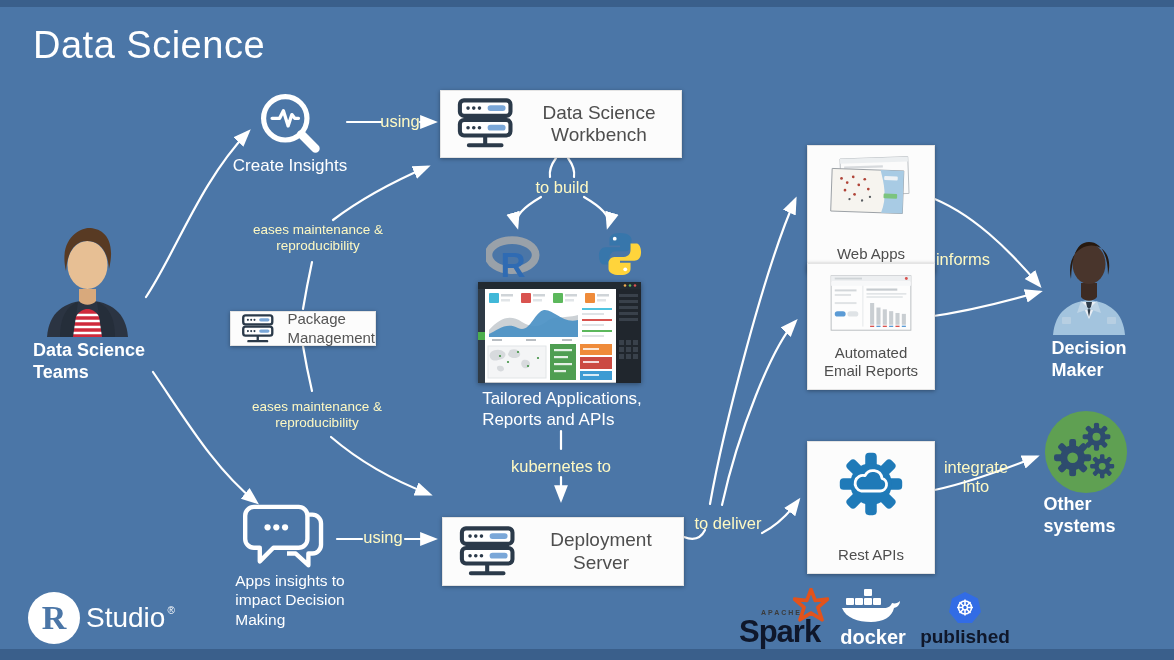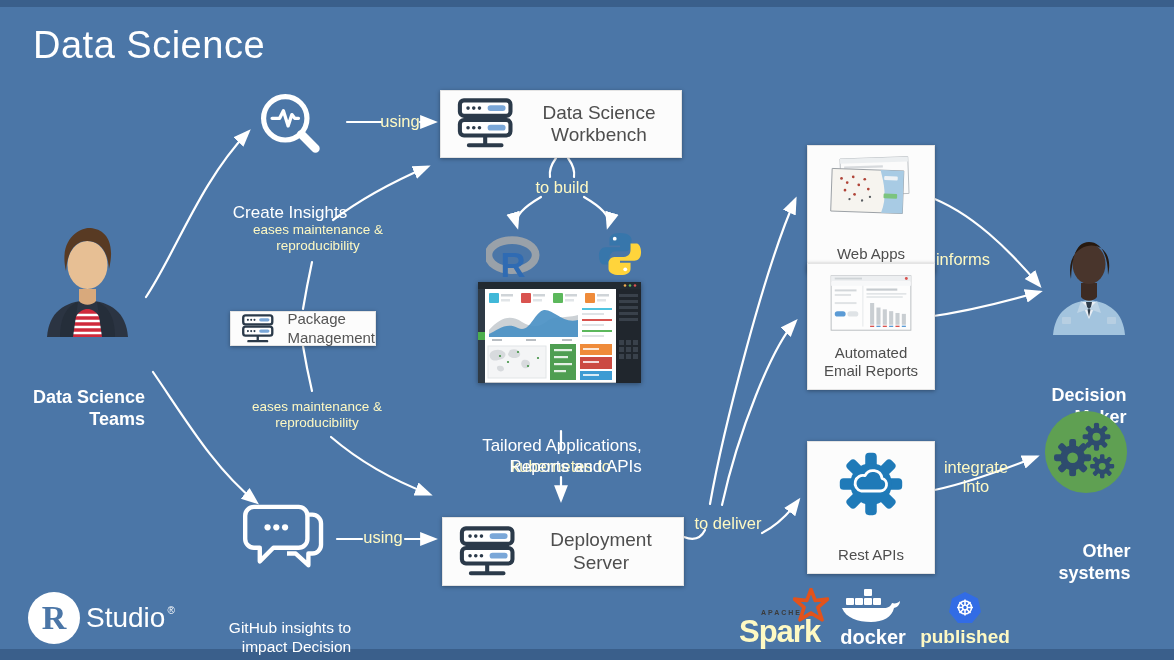--- a/index.html
+++ b/index.html
@@ -5,32 +5,32 @@
   html,body{margin:0;padding:0;background:#333;}
   #canvas{
     position:relative;width:1174px;height:660px;overflow:hidden;
     background:#4b76a7;
     font-family:"Liberation Sans", sans-serif;
     -webkit-font-smoothing:antialiased;
   }
   .abs{position:absolute;}
   .band{position:absolute;left:0;width:100%;background:rgba(12,32,62,.26);}
   .title{color:#fff;font-size:38px;font-weight:400;letter-spacing:.5px;}
-  .node-label{color:#fff;text-align:right;white-space:pre-line;transform:translateX(-50%);margin-top:47px;}
+  .node-label{color:#fff;text-align:left;white-space:pre-line;transform:translateX(-50%);}
   .node-label.reg{font-size:17px;line-height:1.25;}
   .node-label.sm{font-size:15.5px;line-height:1.25;}
   .node-label.bold{font-size:18px;font-weight:700;line-height:1.2;}
   .edge-label{color:#fef9c3;font-size:16.5px;text-align:center;white-space:pre-line;transform:translateX(-50%);line-height:1.15;}
   .edge-label.tiny{font-size:13.5px;line-height:1.2;}
   .white-box{background:#fcfcfc;border:1px solid #e4e4e4;box-shadow:0 1px 4px rgba(0,0,0,.35);display:flex;align-items:center;}
   .box-label{flex:1;color:#4e4e4e;font-size:19px;line-height:1.18;text-align:center;white-space:pre-line;}
   .pkg-label{color:#555;font-size:15px;line-height:1.25;white-space:pre-line;margin-left:10px;}
   .card{background:#fcfcfc;border:1px solid #e4e4e4;box-shadow:0 1px 4px rgba(0,0,0,.35);display:flex;flex-direction:column;align-items:center;justify-content:space-between;padding:10px 4px 8px;}
   .card .box-label{flex:0 0 auto;font-size:15px;line-height:1.25;}
-  .partner-text{color:#fef9c3;font-weight:700;}
+  .partner-text{color:#0f172a;font-weight:700;}
   svg{display:block;}
 </style>
 </head>
 <body>
 
 <div id="canvas">
 
   <svg width="0" height="0" style="position:absolute" aria-hidden="true">
     <defs>
       <symbol id="sym-server" viewBox="0 0 76 64">
@@ -260,21 +260,21 @@
 
   <svg class="abs" style="left:243px;top:503px" width="88" height="70" viewBox="0 0 88 72">
     <g stroke="#fff" stroke-width="4.5" fill="none" stroke-linejoin="round">
       <path d="M36,12 H70 a9,9 0 0 1 9,9 V43 a9,9 0 0 1 -9,9 H66 v12 L53,52 H44"></path>
       <path d="M10,4 H56 a9,9 0 0 1 9,9 V37 a9,9 0 0 1 -9,9 H30 L16,60 V46 H10 a9,9 0 0 1 -9,-9 V13 a9,9 0 0 1 9,-9 Z" fill="#4b76a7"></path>
     </g>
     <circle cx="24" cy="25" r="3.2" fill="#fff"></circle>
       <circle cx="33" cy="25" r="3.2" fill="#fff"></circle>
       <circle cx="42" cy="25" r="3.2" fill="#fff"></circle>
   </svg>
-  <div class="abs node-label sm" style="left:290px;top:571px">GitHub insights to
+  <div class="abs node-label sm" style="left:290px;top:571px">Apps insights to
 impact Decision
 Making</div>
 
   <div class="abs white-box" style="left:442px;top:517px;width:240px;height:67px">
     <svg style="margin-left:14px" width="62" height="54" viewBox="0 0 76 64">
         <use href="#sym-server"></use>
       </svg>
     <div class="box-label">Deployment
 Server</div>
   </div>

